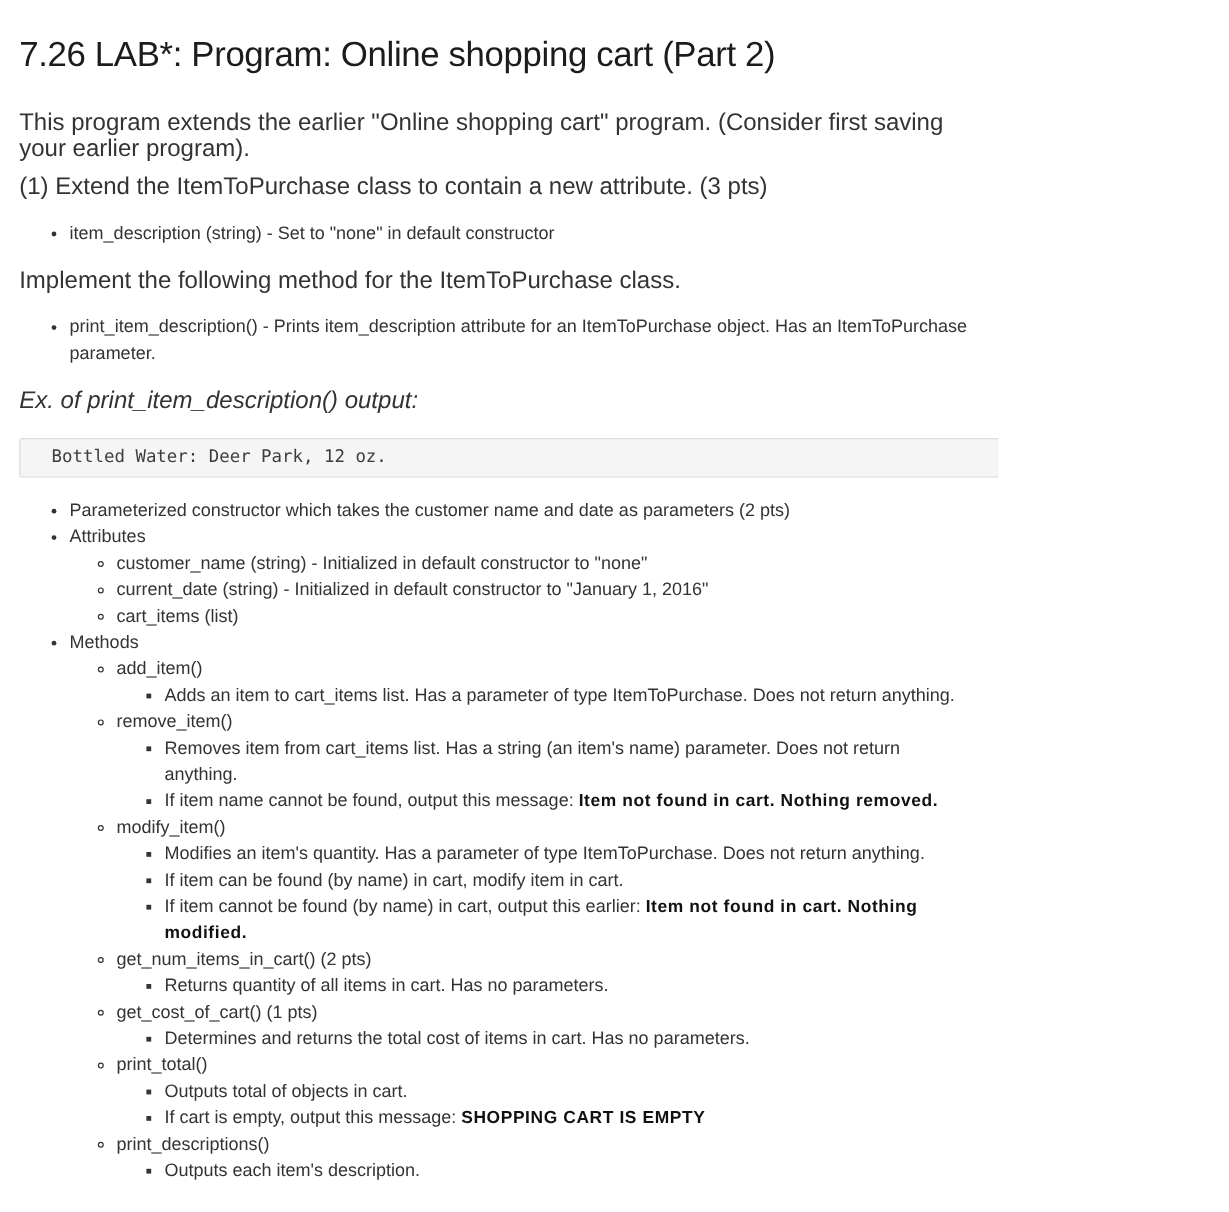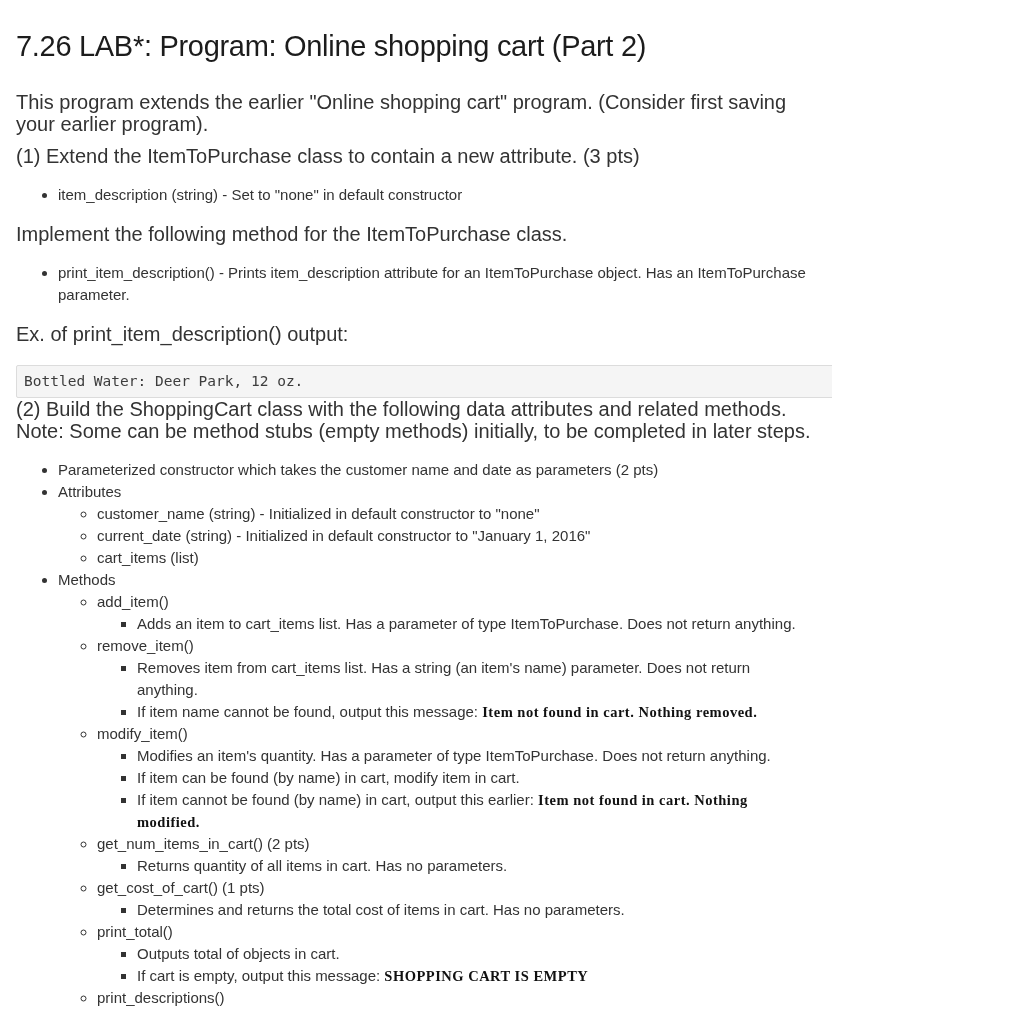--- a/index.html
+++ b/index.html
@@ -29,37 +29,37 @@
     margin: 0 0 10px 0;
   }
   ul { margin: 17px 0 17px 0; }
   ul.l1 { padding-left: 42px; list-style-type: disc; }
   ul.l2 { padding-left: 39px; list-style-type: circle; margin: 0; }
   ul.l3 { padding-left: 40px; list-style-type: square; margin: 0; }
   li {
     font-size: 15px;
     line-height: 22px;
   }
-  .example-label { margin-top: 44px; }
+  .example-label { margin-top: 44px; font-style: italic; }
   pre.code-block {
     margin: 20px 0 0 0;
     background: #f5f5f5;
     border: 1px solid #dcdcdc;
     border-radius: 2px;
-    padding: 7px 7px;
+    padding: 7px 26px;
     font-family: "Liberation Mono", monospace;
     font-size: 14.5px;
     line-height: 16px;
     color: #3d3d3d;
     white-space: pre;
     width: 974px;
   }
   .step2-heading { margin-top: 50px; margin-bottom: 0; max-width: 960px; }
   .inline-code {
-    font-family: Liberation Serif, serif;
+    font-family: Liberation Sans, sans-serif;
     font-weight: bold;
     font-size: 14.5px;
     color: #111111;
     letter-spacing: 0.5px;
   }
 </style>
 </head>
 <body>
 
 <div class="page">
@@ -81,21 +81,20 @@
   <ul class="l1">
     <li>
       <span>print_item_description() - Prints item_description attribute for an ItemToPurchase object. Has an ItemToPurchase parameter.</span>
     </li>
   </ul>
 
   <p class="body-text example-label">Ex. of print_item_description() output:</p>
 
   <pre class="code-block"><code>Bottled Water: Deer Park, 12 oz.</code></pre>
 
-  <p class="body-text step2-heading">(2) Build the ShoppingCart class with the following data attributes and related methods. Note: Some can be method stubs (empty methods) initially, to be completed in later steps.</p>
 
   <ul class="l1">
     <li>
       <span>Parameterized constructor which takes the customer name and date as parameters (2 pts)</span>
     </li>
     <li>
       <span>Attributes</span>
       <ul class="l2">
         <li>
           <span>customer_name (string) - Initialized in default constructor to "none"</span>

